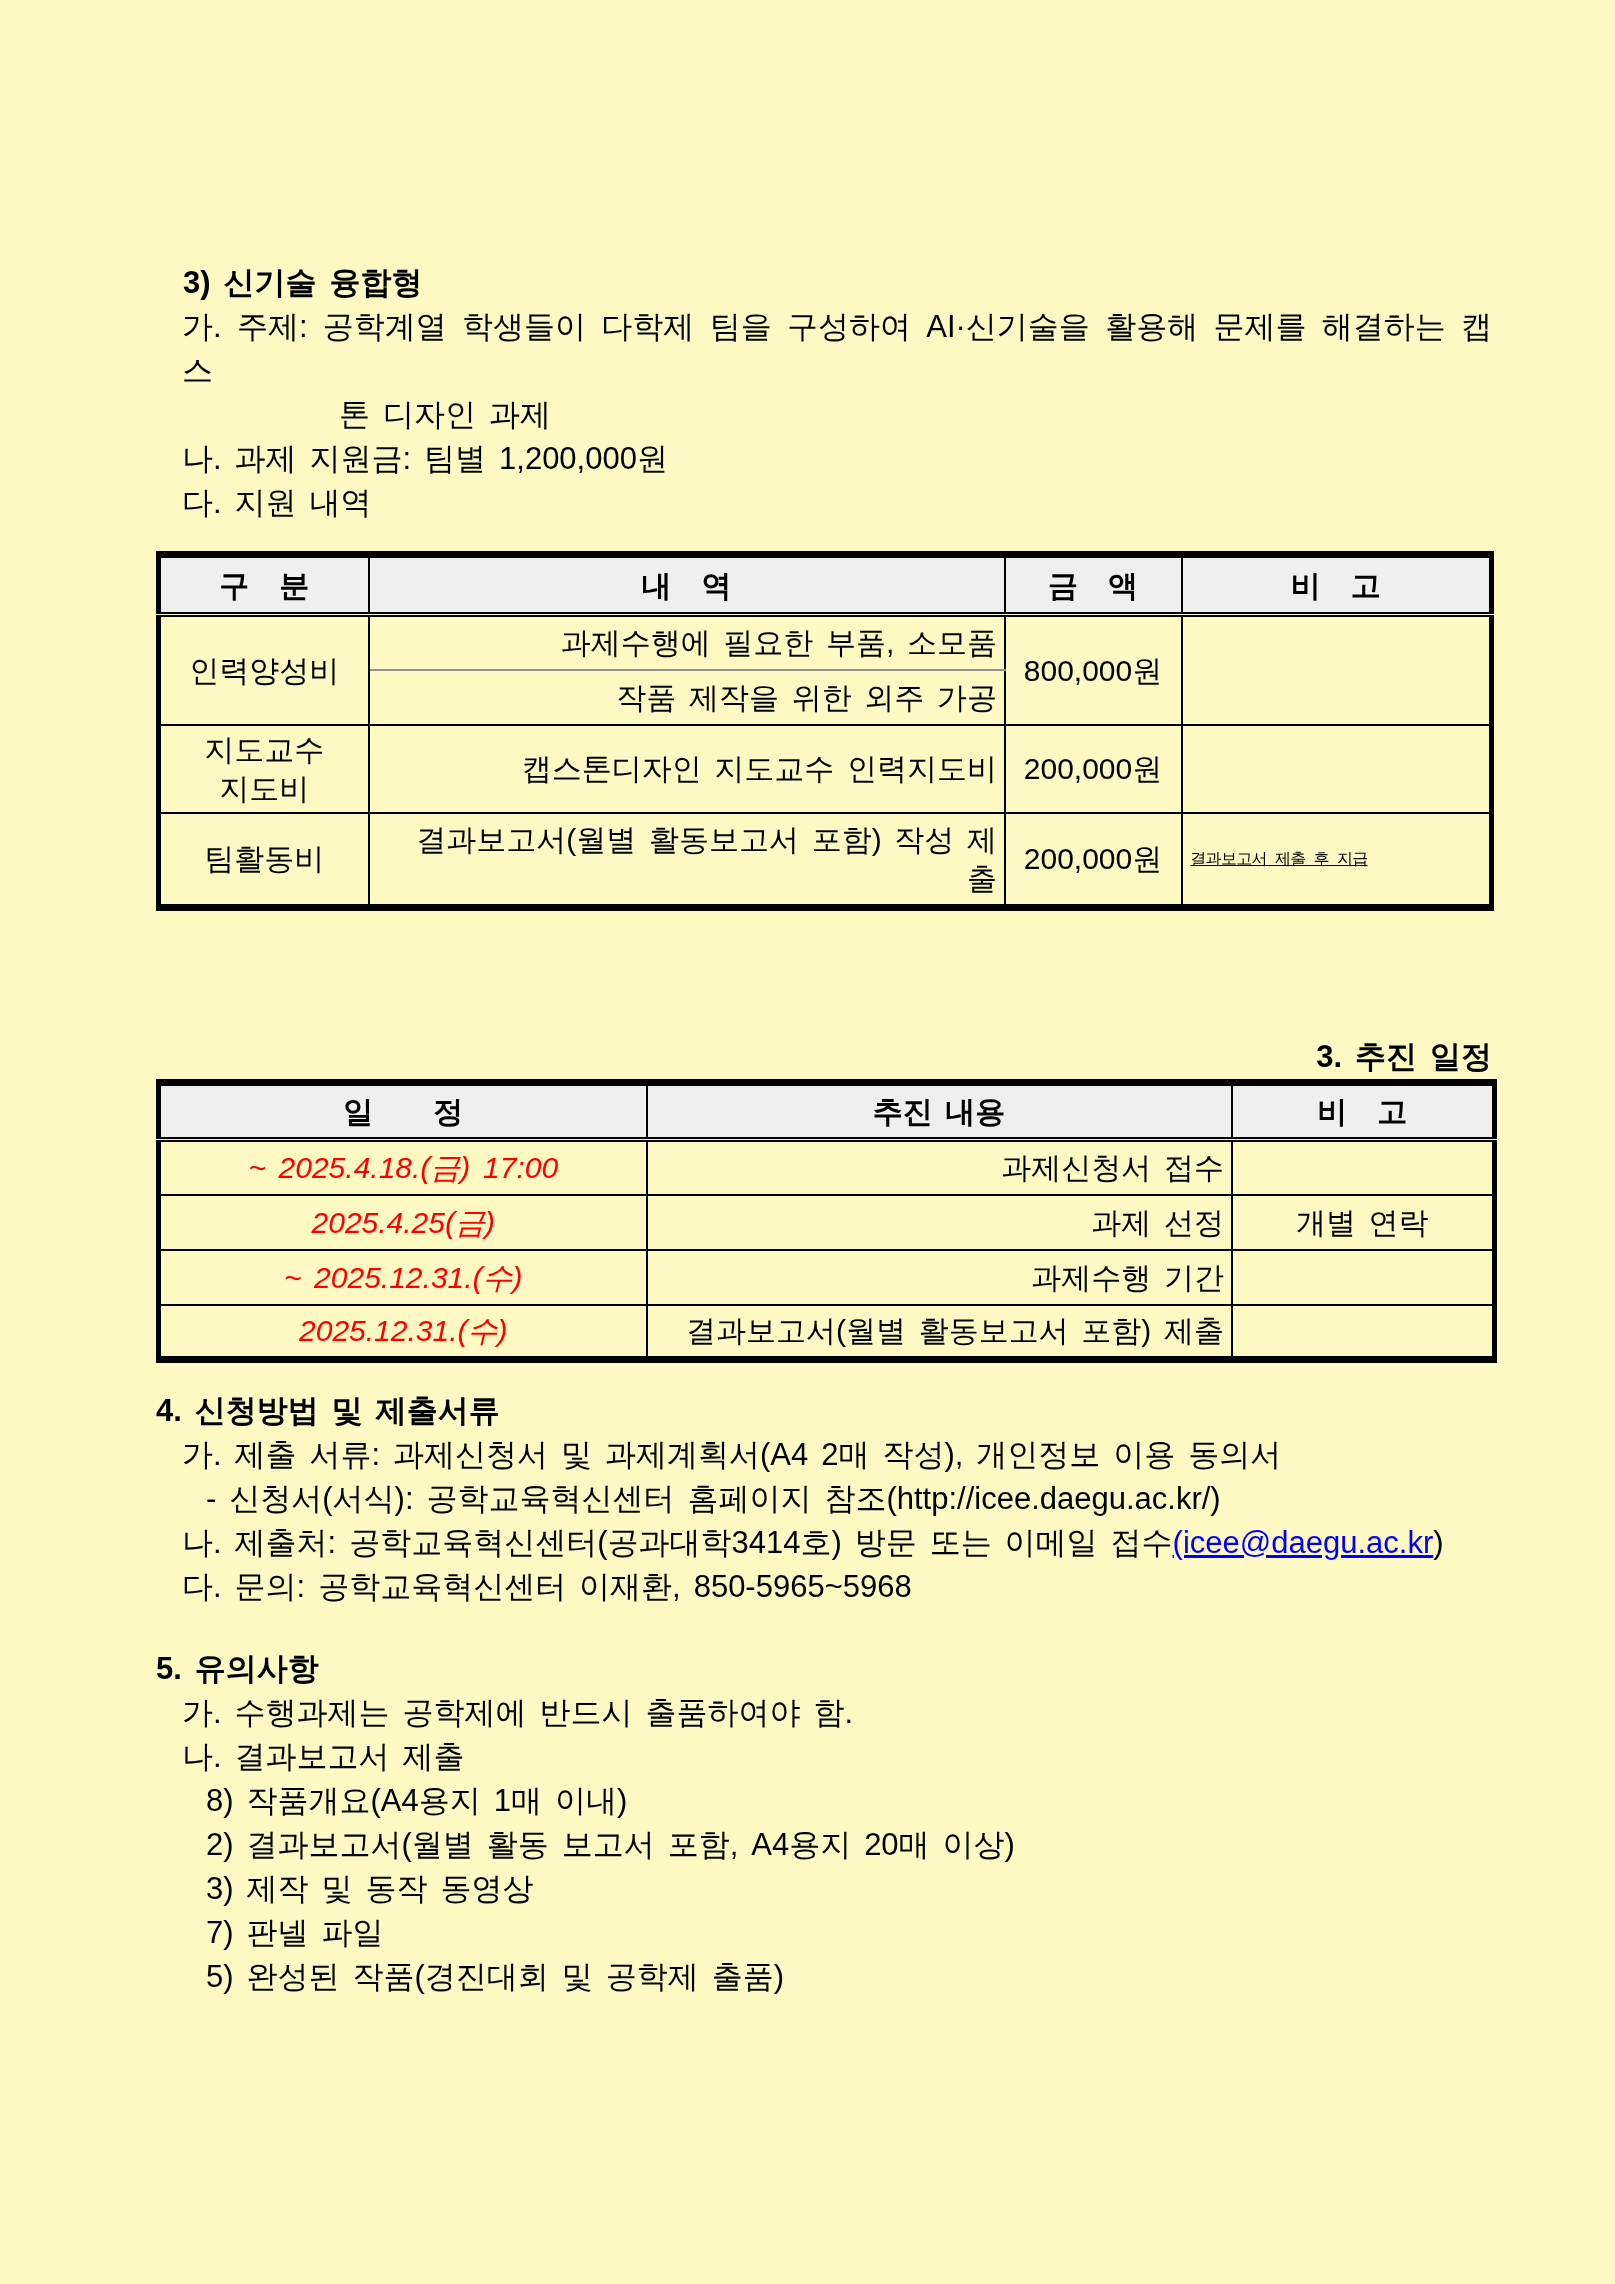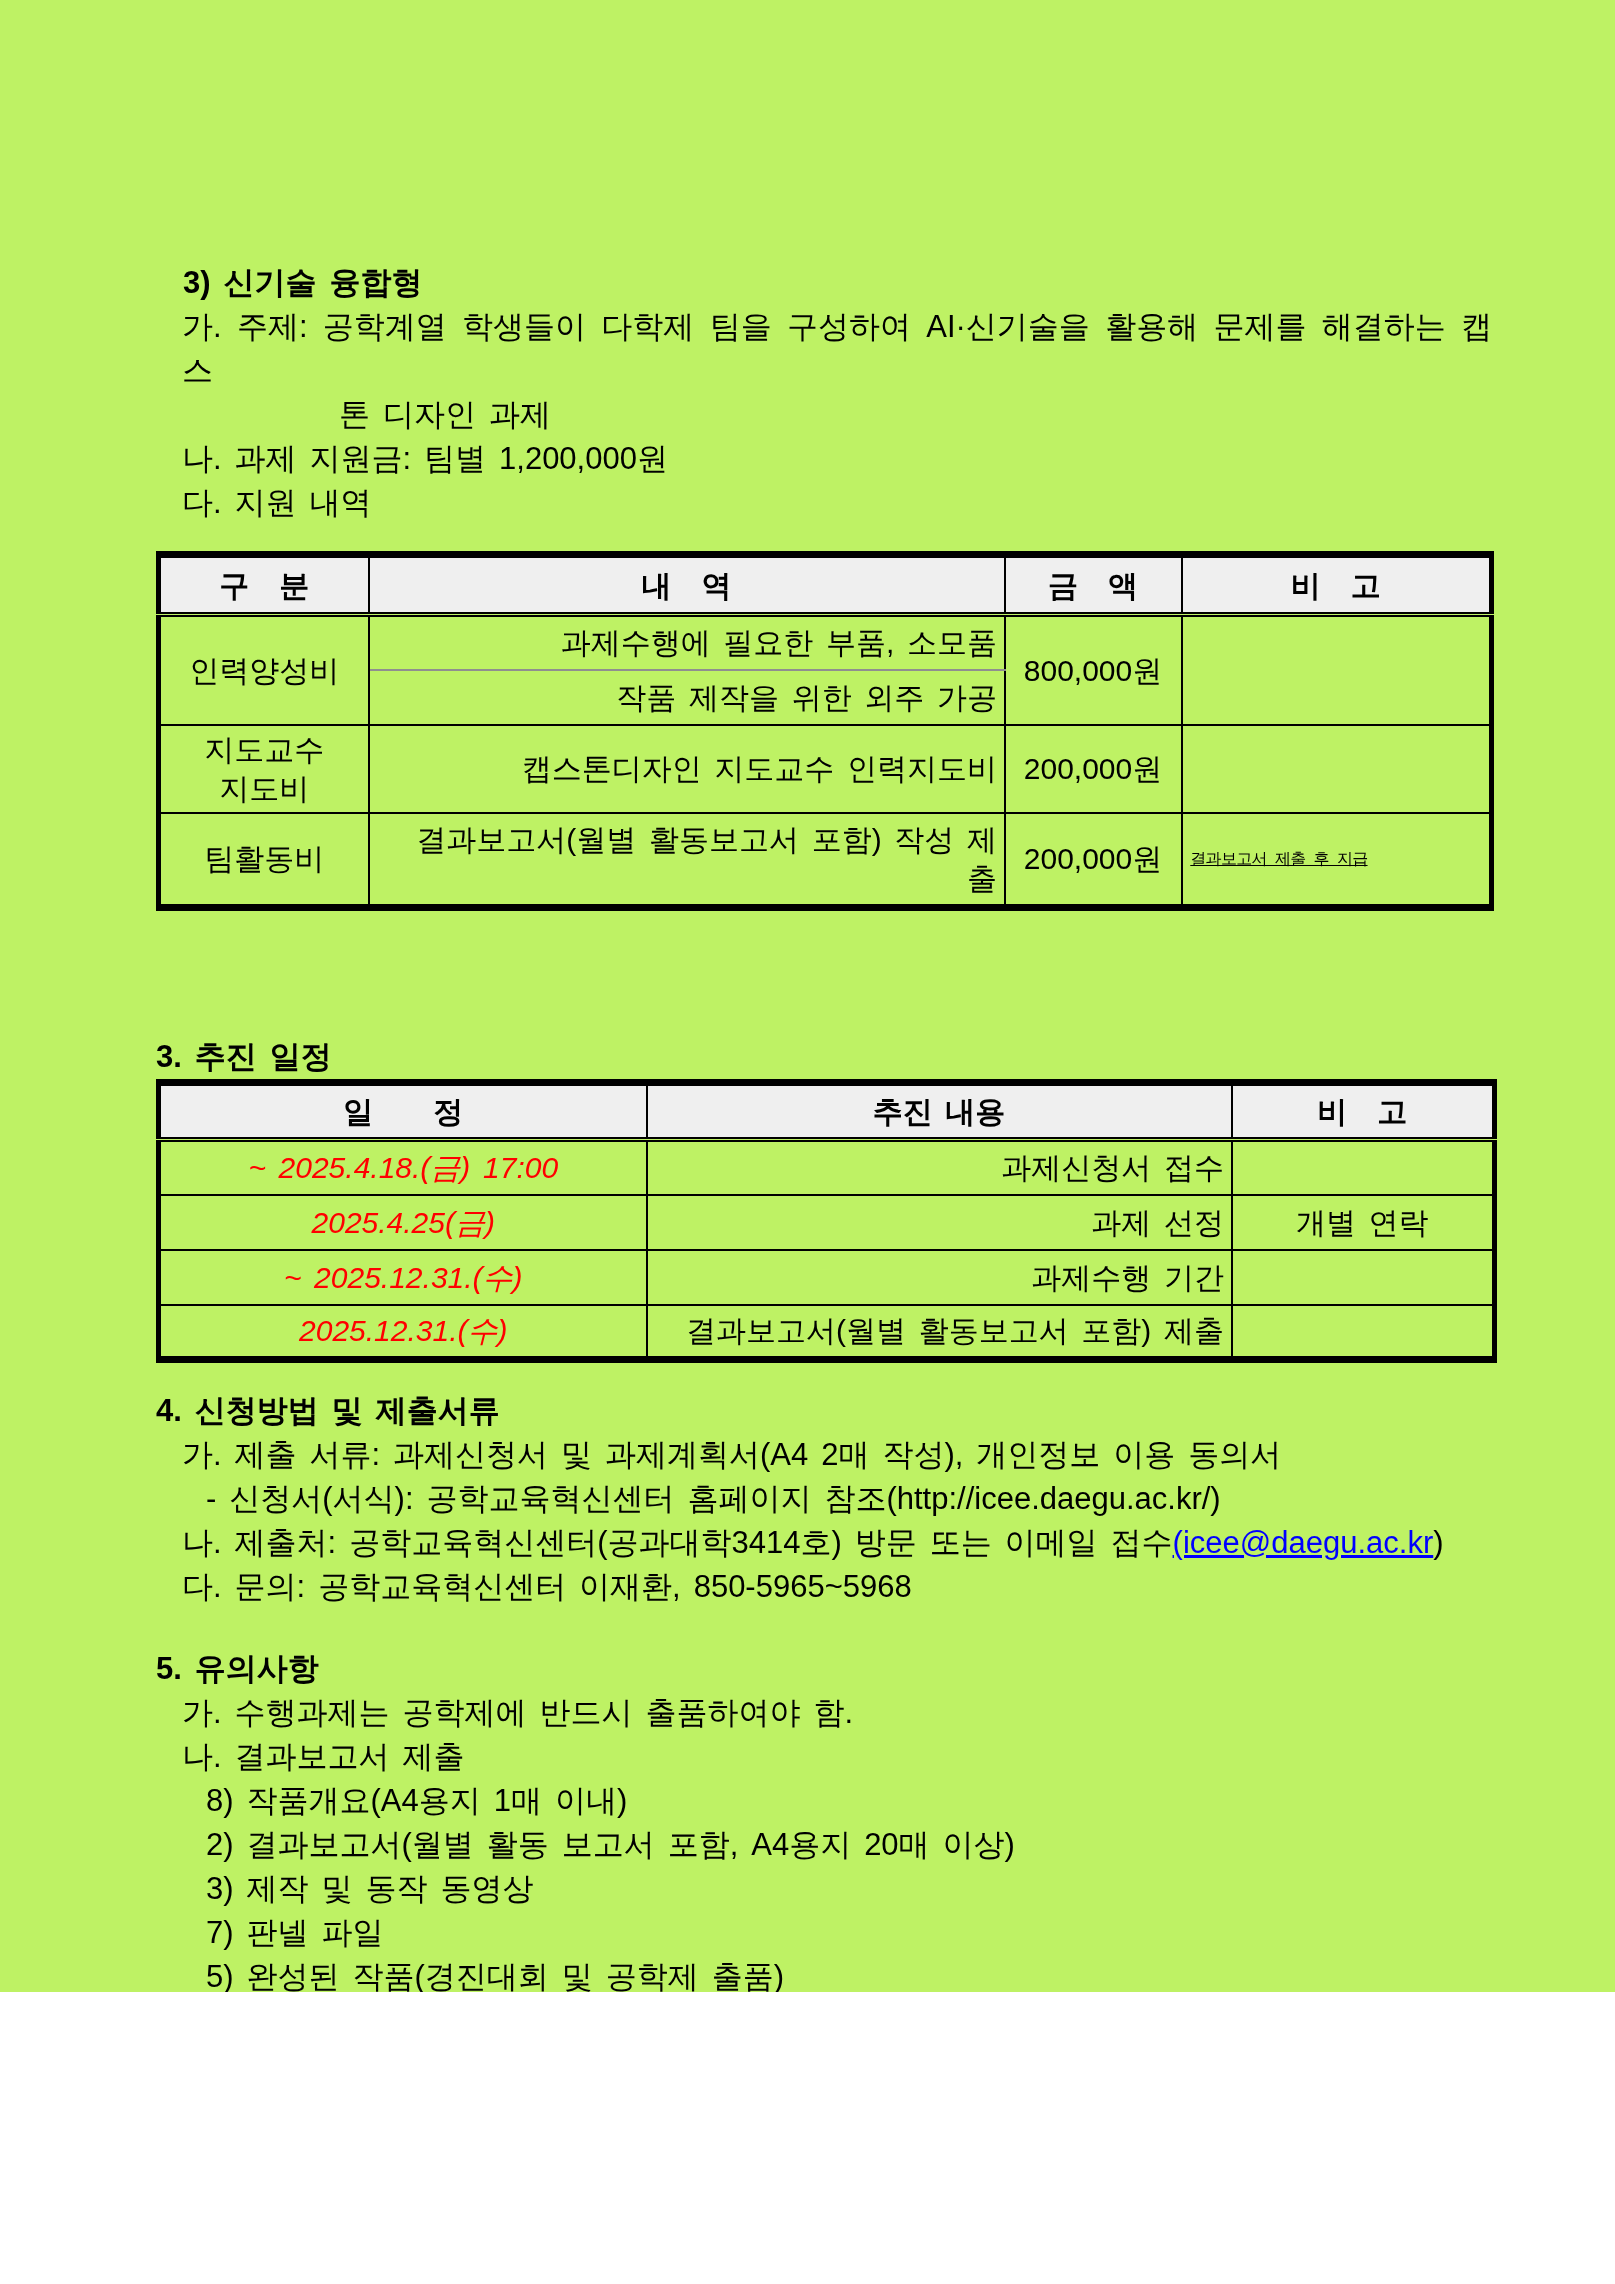--- a/index.html
+++ b/index.html
@@ -1,21 +1,21 @@
 <!DOCTYPE html>
 <html style="font-size:10.4px"><head>
 <meta charset="utf-8">
 <style>
   * { margin: 0; padding: 0; box-sizing: border-box; }
   html, body { background: #ffffff; }
   .page {
     position: relative;
     width: 1616px;
-    height: 1992px;
-    background: #bef264;
+    height: 2284px;
+    background: #fef9c3;
     overflow: hidden;
     font-family: "Liberation Sans", "DejaVu Sans", sans-serif;
     color: #000000;
     font-size: 31px;
     line-height: 44px;
     word-spacing: 0.14em;
   }
   .content {
     position: absolute;
     left: 156px;
@@ -58,21 +58,21 @@
   .t2 thead tr { height: 57px; }
   .t2 tbody tr { height: 55px; }
   td.left { text-align: right; padding-left: 21px; }
   td.note-tight { text-align: left; padding-left: 7.8px; padding-right: 3.9px; white-space: nowrap; font-size: 16px; letter-spacing: -0.7px; text-decoration: underline; }
   .t1 td.detail-sub1 { border-bottom: 2px solid #8f8f8f; }
   .t1 td.detail-sub2 { border-top: 2px solid #8f8f8f; }
   .red { color: #ff0000; font-style: italic; }
   a.email-link { color: #0000ff; text-decoration: underline; cursor: pointer; }
 
   .gap-table1-after { height: 124px; }
-  .sec3-heading { margin-top: 0; }
+  .sec3-heading { margin-top: 0; text-align: right; }
   .gap-sec4 { height: 26px; }
   .gap-sec5 { height: 38px; }
 </style>
 </head>
 <body>
 
 <div class="page">
   <div class="content">
 
     <div class="bold h-sub">3) 신기술 융합형</div>

